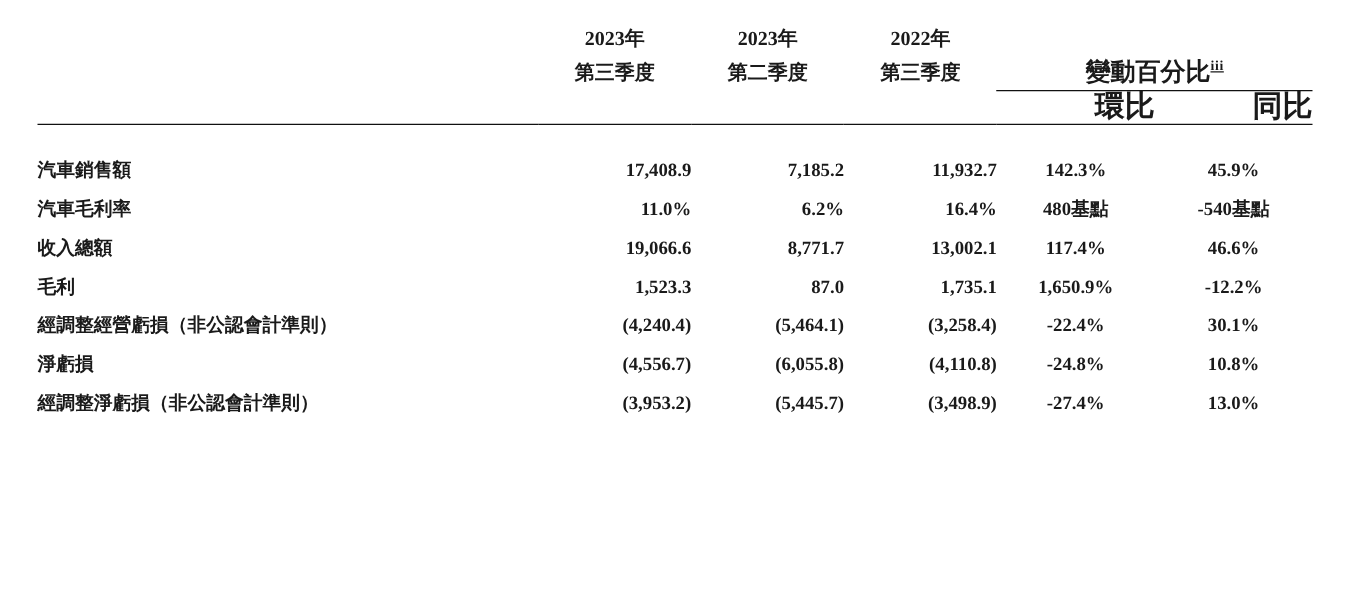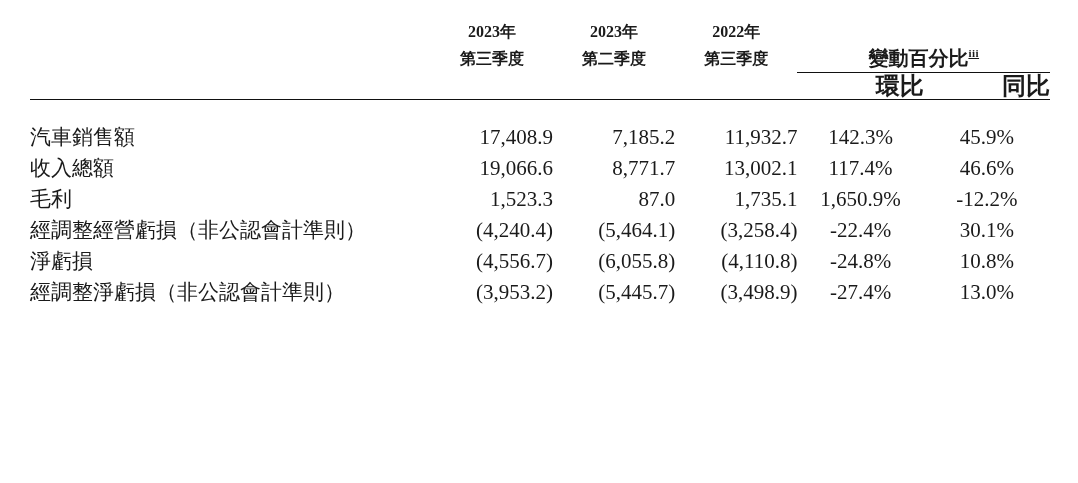--- a/index.html
+++ b/index.html
@@ -83,23 +83,24 @@
   .top-rule td {
     border-top: 1.4px solid #111;
     height: 0;
     font-size: 0;
     line-height: 0;
     padding: 0;
   }
   .spacer-row td { height: 22px; }
 
   tr.data-row td {
-    font-size: 21px;
+    font-size: 15px;
     line-height: 31px;
     white-space: nowrap;
+    font-weight: bold;
   }
   td.lbl {
     text-align: left;
     padding-left: 20px;
   }
   td.num {
     text-align: right;
     padding-right: 6px;
   }
   td.pct {
@@ -185,20 +186,28 @@
     <tbody>
       <tr class="data-row">
         <td class="lbl">汽車銷售額</td>
         <td class="num">17,408.9</td>
         <td class="num">7,185.2</td>
         <td class="num">11,932.7</td>
         <td class="pct">142.3%</td>
         <td class="pct">45.9%</td>
       </tr>
       <tr class="data-row">
+        <td class="lbl">汽車毛利率</td>
+        <td class="num">11.0%</td>
+        <td class="num">6.2%</td>
+        <td class="num">16.4%</td>
+        <td class="pct">480基點</td>
+        <td class="pct">-540基點</td>
+      </tr>
+      <tr class="data-row">
         <td class="lbl">收入總額</td>
         <td class="num">19,066.6</td>
         <td class="num">8,771.7</td>
         <td class="num">13,002.1</td>
         <td class="pct">117.4%</td>
         <td class="pct">46.6%</td>
       </tr>
       <tr class="data-row">
         <td class="lbl">毛利</td>
         <td class="num">1,523.3</td>

